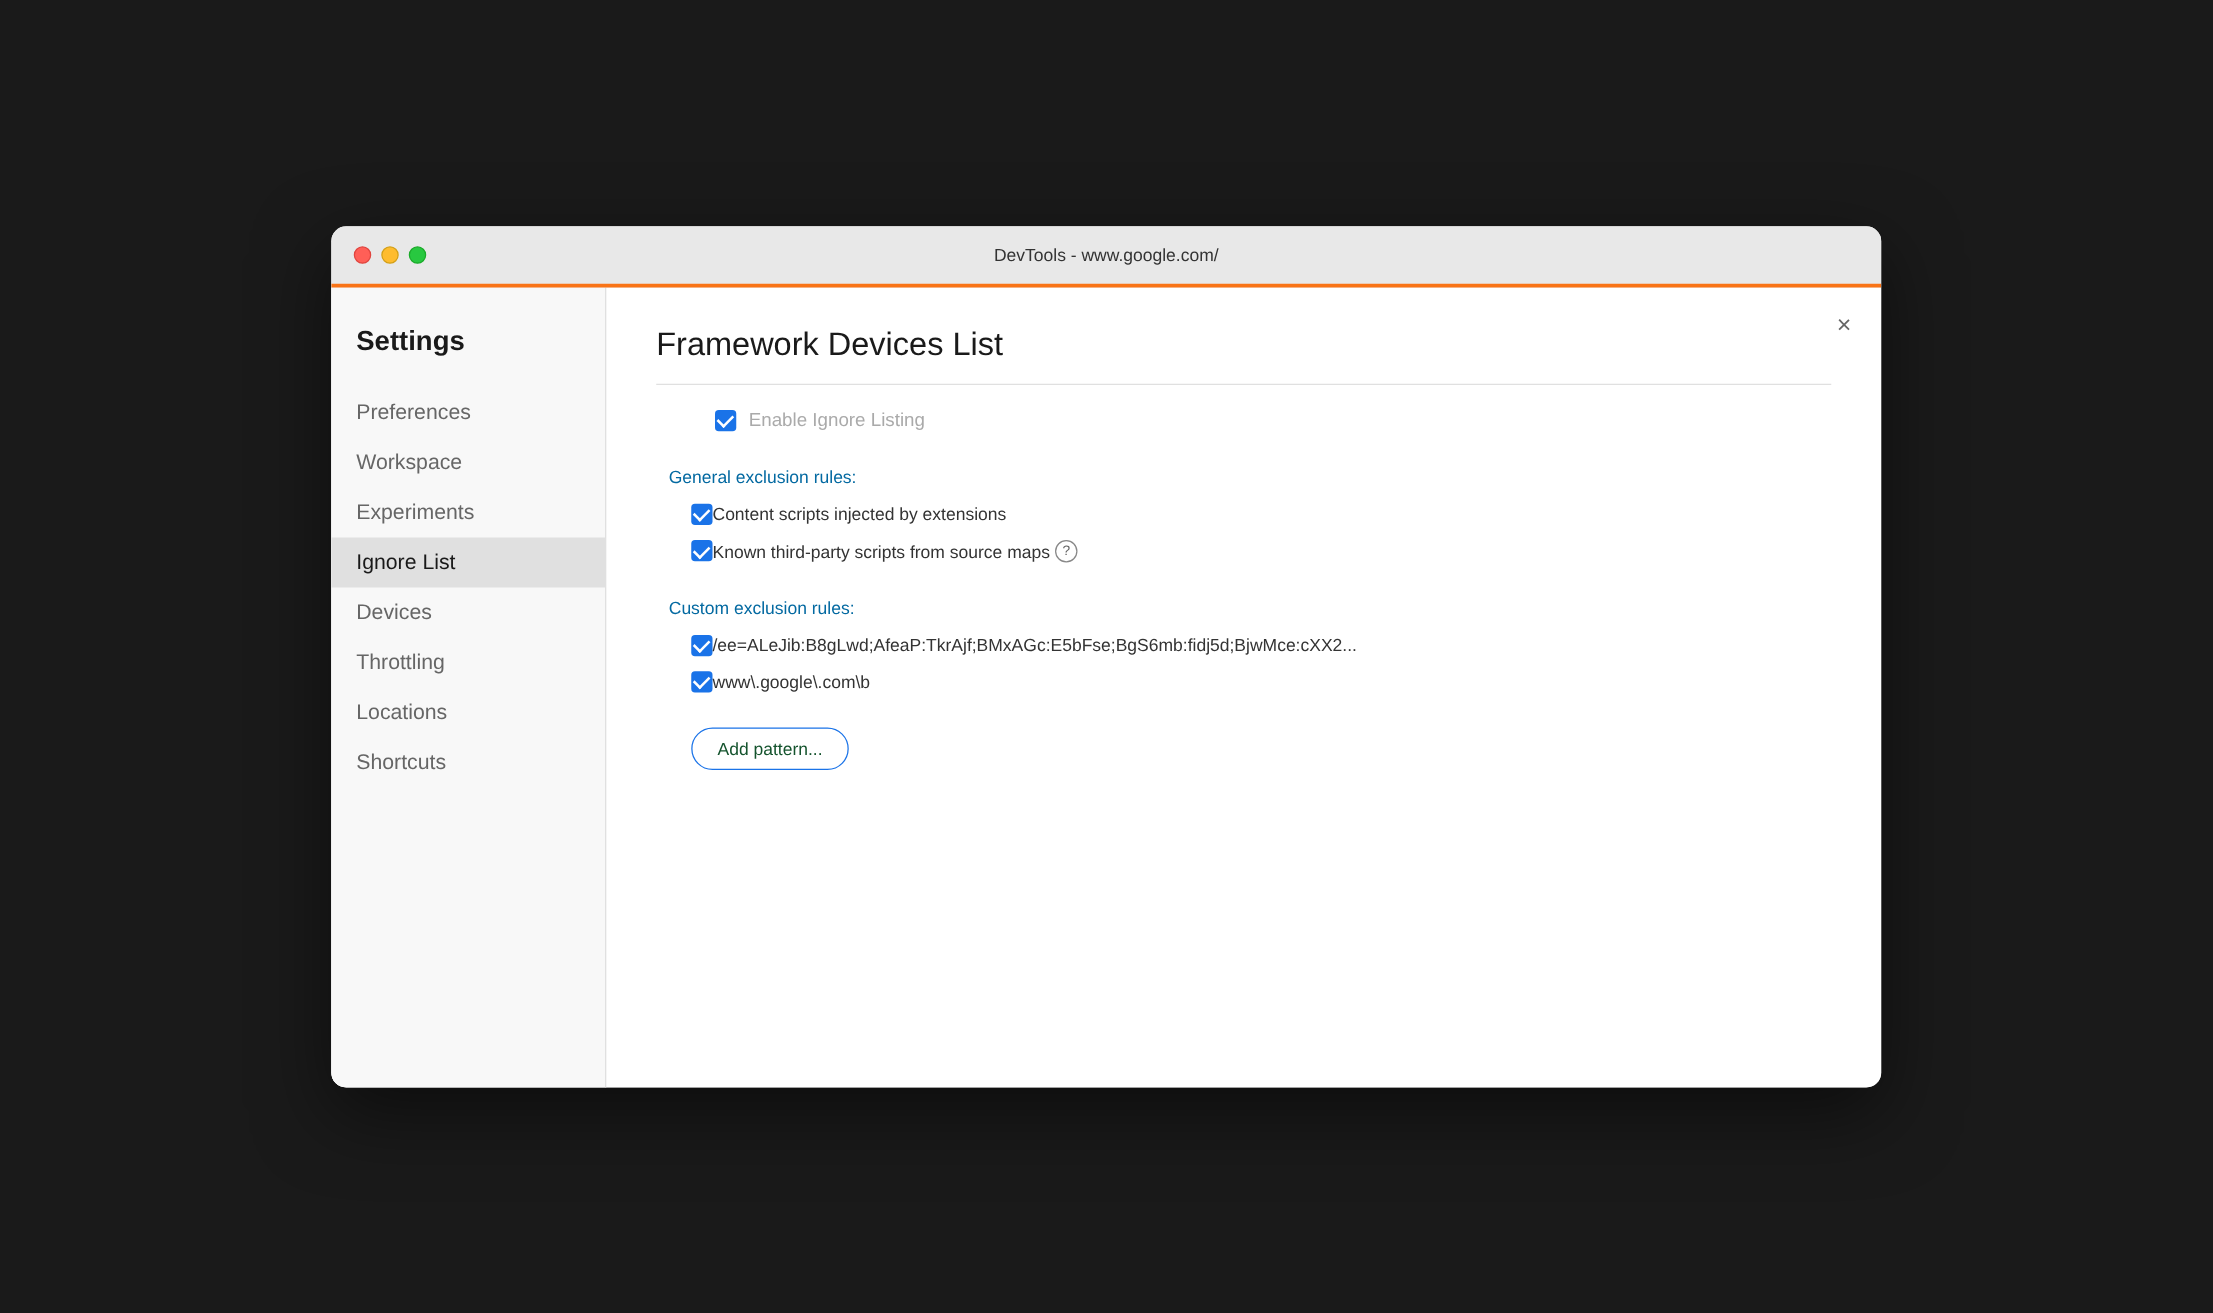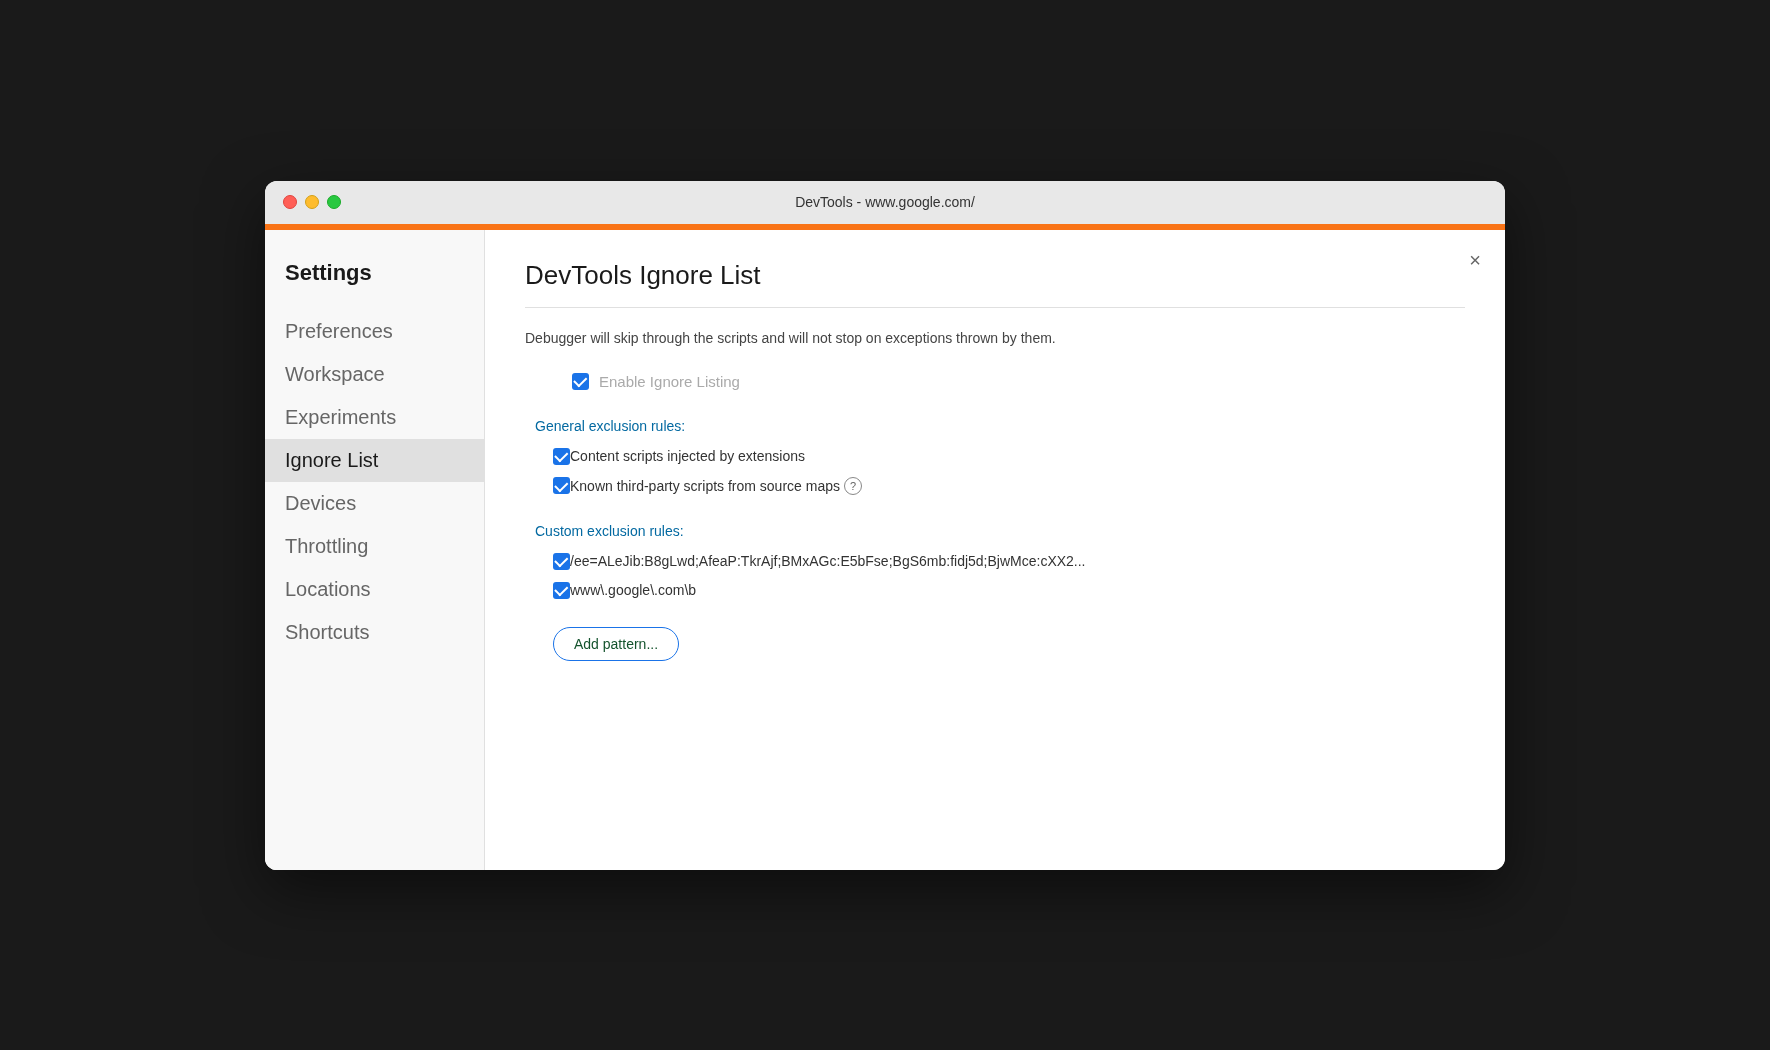--- a/index.html
+++ b/index.html
@@ -19,21 +19,21 @@
       box-shadow: 0 20px 60px rgba(0,0,0,0.5);
       overflow: hidden;
     }
     .titlebar {
       background: #e8e8e8;
       height: 49px;
       display: flex;
       align-items: center;
       justify-content: center;
       position: relative;
-      border-bottom: 6px solid #f97316;
+      border-bottom: 3px solid #f97316;
     }
     .traffic-lights {
       position: absolute;
       left: 18px;
       display: flex;
       gap: 8px;
       align-items: center;
     }
     .traffic-light {
       width: 14px;
@@ -62,21 +62,21 @@
       flex-shrink: 0;
     }
     .sidebar-heading {
       font-size: 22px;
       font-weight: 600;
       color: #1a1a1a;
       padding: 0 20px 24px 20px;
     }
     .sidebar-item {
       padding: 10px 20px;
-      font-size: 20px;
+      font-size: 17px;
       color: #666;
       cursor: pointer;
       border-radius: 0;
     }
     .sidebar-item.active {
       background: #e0e0e0;
       color: #1a1a1a;
       font-weight: 500;
     }
     .main {
@@ -211,24 +211,23 @@
       <div class="sidebar-item active">Ignore List</div>
       <div class="sidebar-item">Devices</div>
       <div class="sidebar-item">Throttling</div>
       <div class="sidebar-item">Locations</div>
       <div class="sidebar-item">Shortcuts</div>
     </div>
 
     <div class="main">
       <button class="close-btn">×</button>
 
-      <h1 class="page-title">DevTools Ignore List</h1>
+      <h1 class="page-title">Framework Devices List</h1>
       <hr class="divider">
 
-      <p class="description">Debugger will skip through the scripts and will not stop on exceptions thrown by them.</p>
 
       
       <div class="enable-row">
         <div class="checkbox-custom"></div>
         <span class="enable-label">Enable Ignore Listing</span>
       </div>
 
       
       <div class="rules-section">
         <div class="section-label">General exclusion rules:</div>

